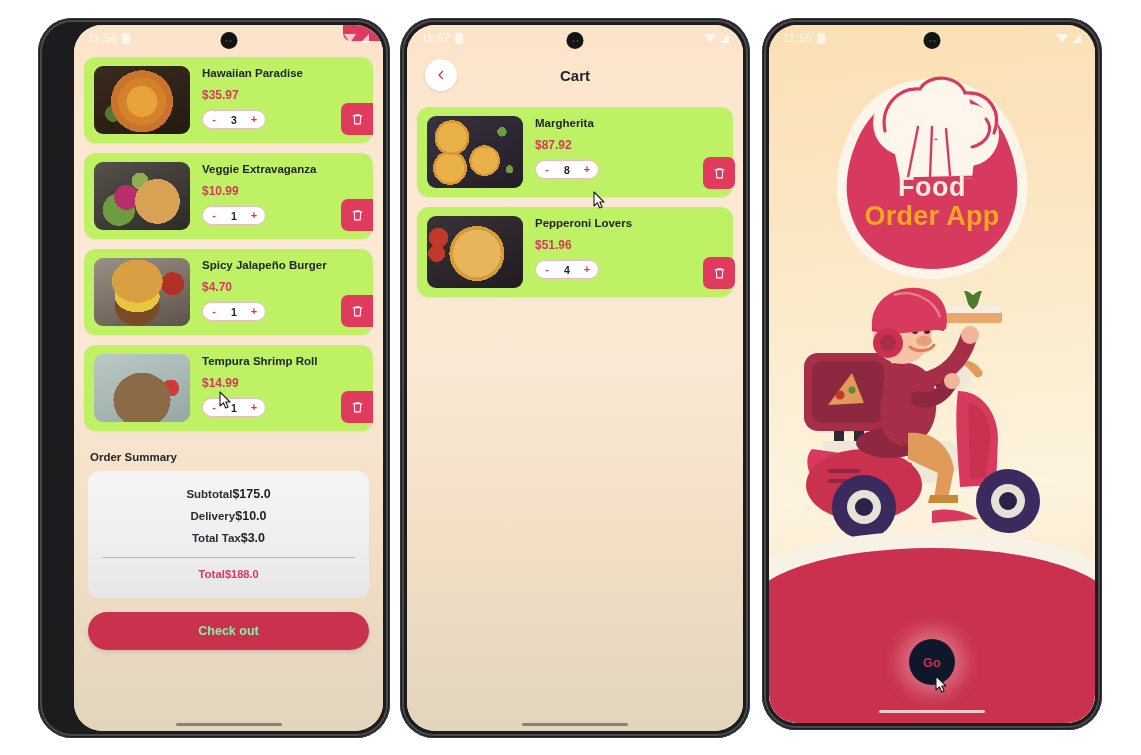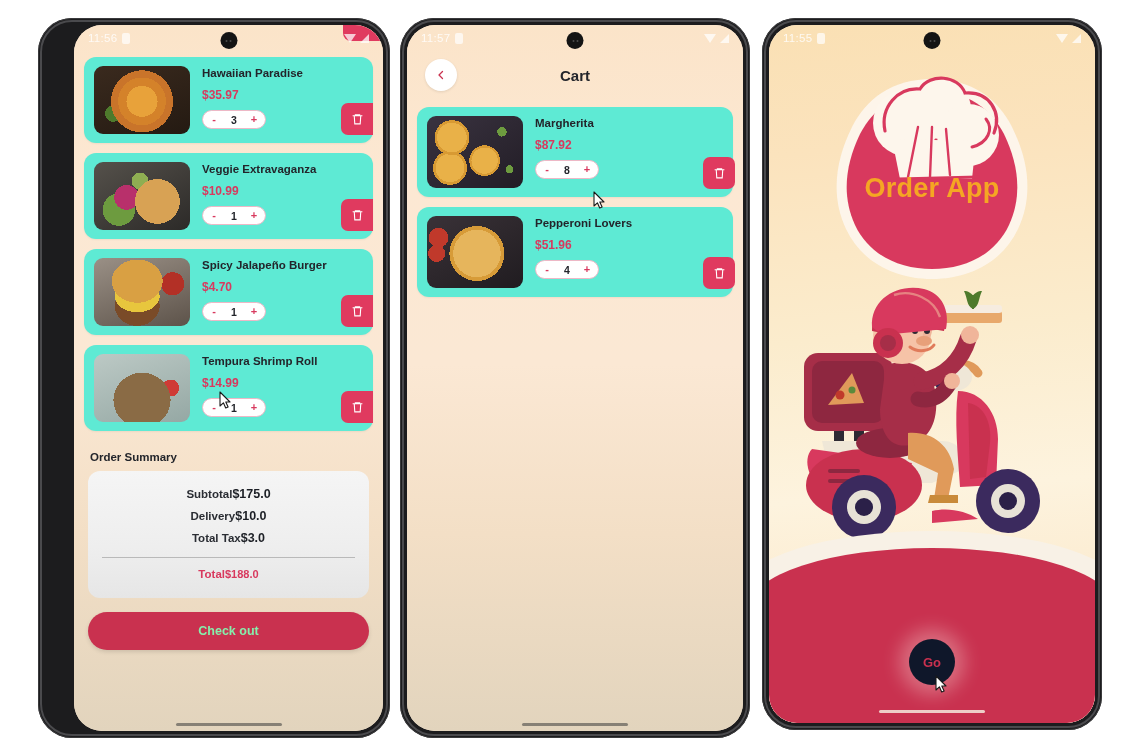--- a/index.html
+++ b/index.html
@@ -126,21 +126,21 @@
     text-align: center;
     font-size: 15px; font-weight: bold;
     color: #23252b;
     pointer-events: none;
   }
 
   .items { padding: 4px 10px 0 10px; }
 
   .item-card {
     position: relative;
-    background: #5eead4;
+    background: #bef264;
     border-radius: 12px;
     margin-bottom: 10px;
     padding: 9px 10px;
     display: flex;
     align-items: flex-start;
     gap: 12px;
     min-height: 78px;
     box-shadow: 0 1px 2px rgba(0,0,0,.05);
   }
   .item-thumb {
@@ -618,20 +618,21 @@
           <circle cx="119" cy="48" r="30" fill="#fdf6ec"></circle>
           <circle cx="146" cy="74" r="31" fill="#fdf6ec"></circle>
           <path d="M70 78 L78 118 L150 118 L154 80 Z" fill="#fdf6ec"></path>
 
           <path d="M63 70 C58 46 76 26 98 28 C108 12 136 14 143 32 C168 30 180 52 172 72" fill="none" stroke="#d8395e" stroke-width="3.2" stroke-linecap="round"></path>
           <path d="M96 66 L86 116 M110 66 L108 116 M124 68 L128 114" fill="none" stroke="#d8395e" stroke-width="2.4" stroke-linecap="round"></path>
           <path d="M76 118 L156 116" fill="none" stroke="#d8395e" stroke-width="3" stroke-linecap="round"></path>
           <path d="M150 86 C166 82 172 68 164 58" fill="none" stroke="#d8395e" stroke-width="3" stroke-linecap="round"></path>
         </svg>
         <div class="brand-text">
+          <div class="brand-food">Food</div>
           <div class="brand-order">Order App</div>
         </div>
       </div>
 
       <div class="rider-wrap">
         <svg viewBox="0 0 300 290" width="300" height="290">
 
           <rect x="22" y="80" width="88" height="78" rx="14" fill="#a62e48"></rect>
           <rect x="30" y="88" width="72" height="62" rx="10" fill="#8e2740"></rect>
           <path d="M46 132 L70 100 L82 130 Z" fill="#e09a5a"></path>

